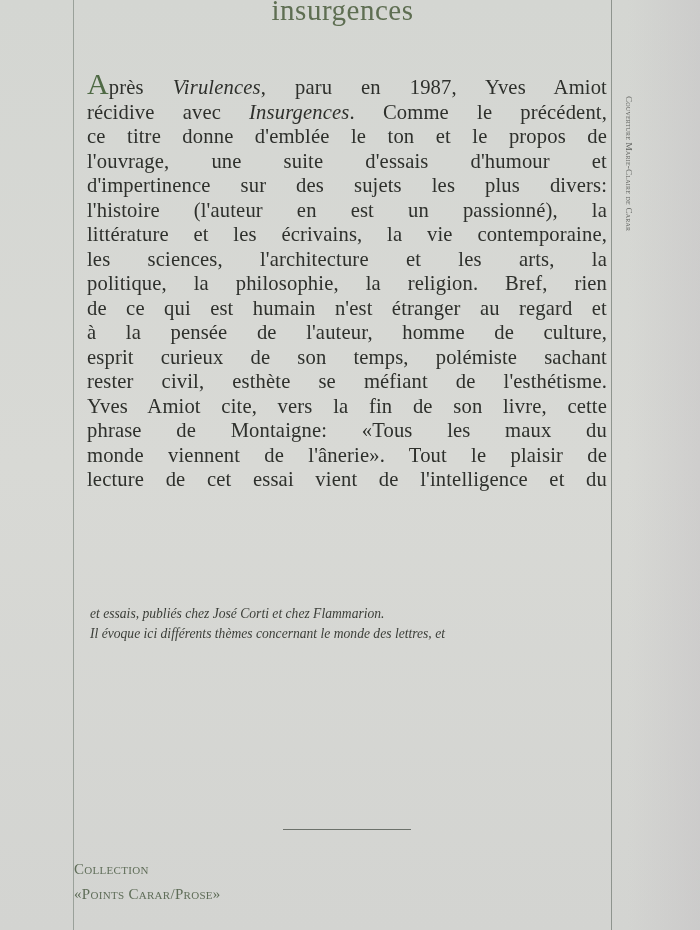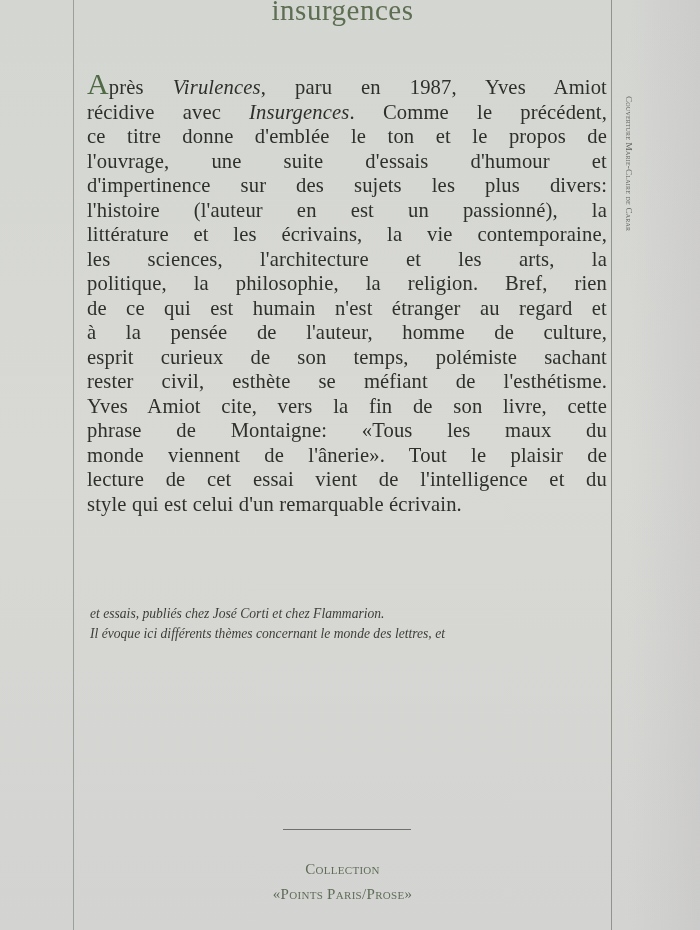--- a/index.html
+++ b/index.html
@@ -40,21 +40,21 @@
     .bio {
       position: absolute; left: 90px; top: 604px; width: 515px;
       font-family: "Liberation Serif", serif; font-style: italic; font-size: 13.6px; line-height: 20.3px;
       color: #3b3e38;
     }
     .bio .line { display: block; white-space: nowrap; }
     .rule {
       position: absolute; left: 283px; top: 829px; width: 128px; height: 1px; background: #6c716b;
     }
     .collection {
-      position: absolute; left: 74px; width: 537px; top: 857px; text-align: center;
+      position: absolute; left: 74px; width: 537px; top: 857px; 
       font-family: "Liberation Serif", serif; font-variant: small-caps; font-size: 15px;
       color: #5f6d58; letter-spacing: 0.3px; line-height: 25px;
     }
     .credit {
       position: absolute; left: 614px; top: 96px; width: 22px; height: 220px;
     }
     .credit span {
       position: absolute; left: 0; top: 0; transform-origin: 0 0; transform: translate(20px, 0) rotate(90deg);
       white-space: nowrap; font-family: "Liberation Serif", serif; font-variant: small-caps;
       font-size: 9.2px; color: #5a5c58; letter-spacing: 0.2px;
@@ -80,31 +80,30 @@
       <span class="line"><span>les sciences, l'architecture et les arts, la</span></span>
       <span class="line"><span>politique, la philosophie, la religion. Bref, rien</span></span>
       <span class="line"><span>de ce qui est humain n'est étranger au regard et</span></span>
       <span class="line"><span>à la pensée de l'auteur, homme de culture,</span></span>
       <span class="line"><span>esprit curieux de son temps, polémiste sachant</span></span>
       <span class="line"><span>rester civil, esthète se méfiant de l'esthétisme.</span></span>
       <span class="line"><span>Yves Amiot cite, vers la fin de son livre, cette</span></span>
       <span class="line"><span>phrase de Montaigne: «Tous les maux du</span></span>
       <span class="line"><span>monde viennent de l'ânerie». Tout le plaisir de</span></span>
       <span class="line"><span>lecture de cet essai vient de l'intelligence et du</span></span>
-      <span class="line last"><span>style qui est celui d'un remarquable écrivain.</span></span>
     </div>
 
   <div class="bio" id="bio">
       <span class="line">et essais, publiés chez José Corti et chez Flammarion.</span>
       <span class="line">Il évoque ici différents thèmes concernant le monde des lettres, et</span>
     </div>
 
   <div class="rule"></div>
 
   <div class="collection">
     <div>Collection</div>
-    <div>«Points Paris/Prose»</div>
+    <div>«Points Carar/Prose»</div>
   </div>
 
   <div class="credit">
     <span>Couverture Marie-Claire de Carar</span>
   </div>
 </div>
 
 </body></html>

